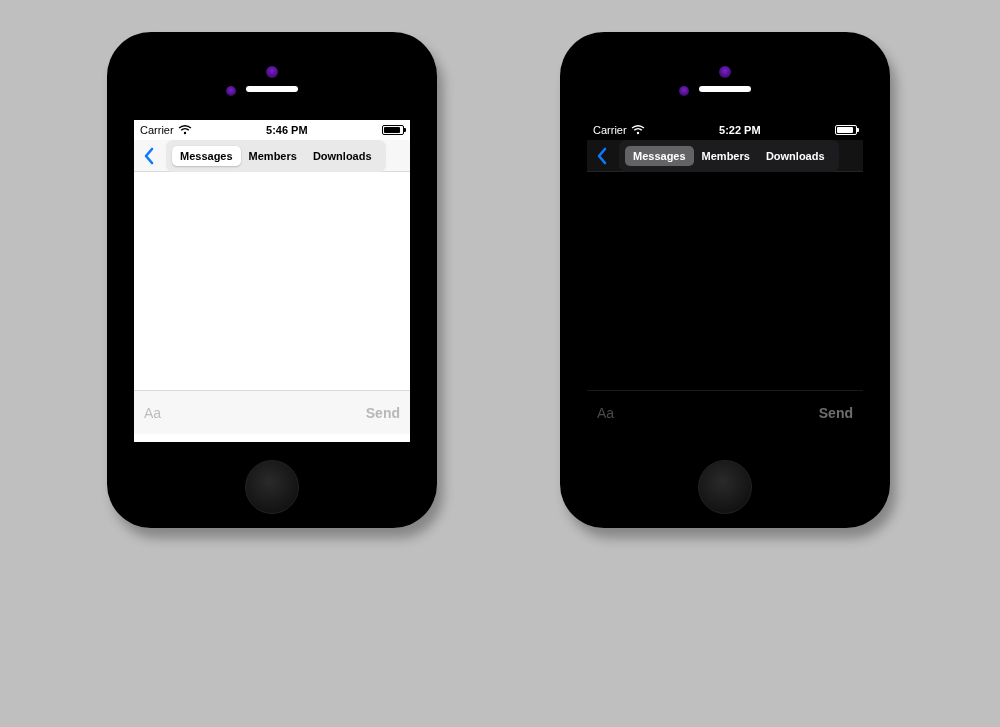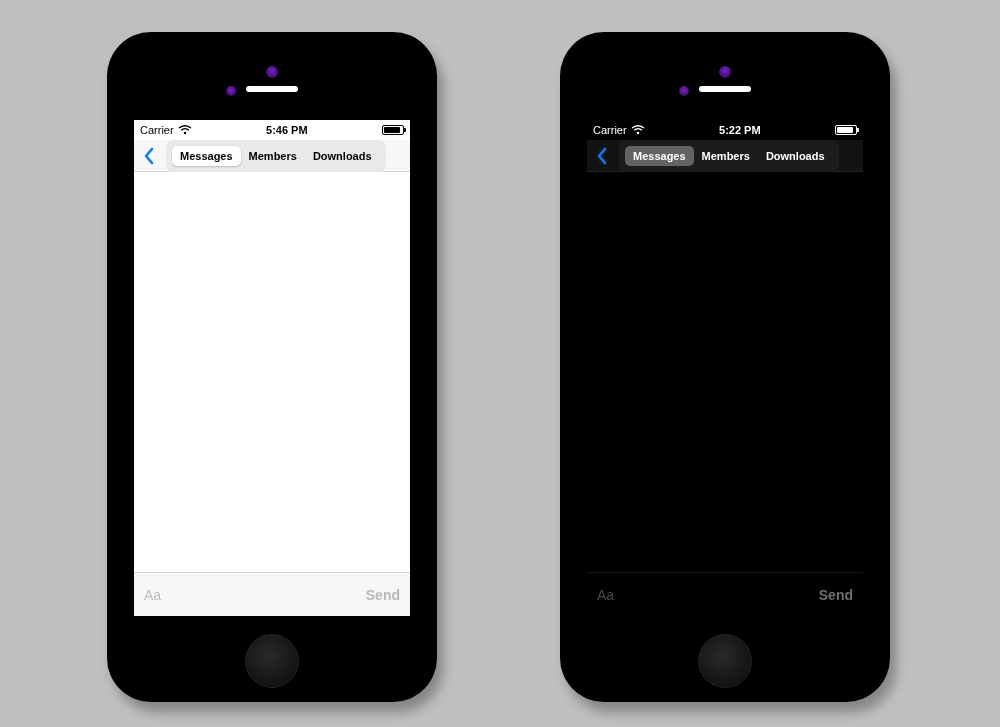--- a/index.html
+++ b/index.html
@@ -11,21 +11,21 @@
       background: #bfbfbf;
       width: 1000px;
       height: 727px;
       font-family: -apple-system, "Helvetica Neue", Arial, sans-serif;
       position: relative;
       overflow: hidden;
     }
     .phone {
       position: absolute;
       width: 330px;
-      height: 670px;
+      height: 496px;
       background: #000;
       border-radius: 44px;
       box-shadow: 6px 10px 12px rgba(0,0,0,0.3);
     }
     .phone.left { left: 107px; top: 32px; }
     .phone.right { left: 560px; top: 32px; }
     .earpiece-row {
       position: absolute;
       top: 24px;
       left: 0; right: 0;
@@ -146,21 +146,21 @@
     .light .seg:not(.active) { color: #000; }
     .dark  .seg:not(.active) { color: #fff; }
     .content-area {
       position: absolute;
       left:0; right:0;
       top: 52px;
       bottom: 44px;
     }
     .input-bar {
       position: absolute;
-      left:0; right:0; bottom:0;
+      left:0; right:0; bottom:8px;
       height: 44px;
       display: flex;
       align-items: center;
       padding: 0 10px;
       justify-content: space-between;
       font-size: 14px;
     }
     .light .input-bar {
       background: #f7f7f7;
       border-top: 1px solid rgba(0,0,0,0.12);

